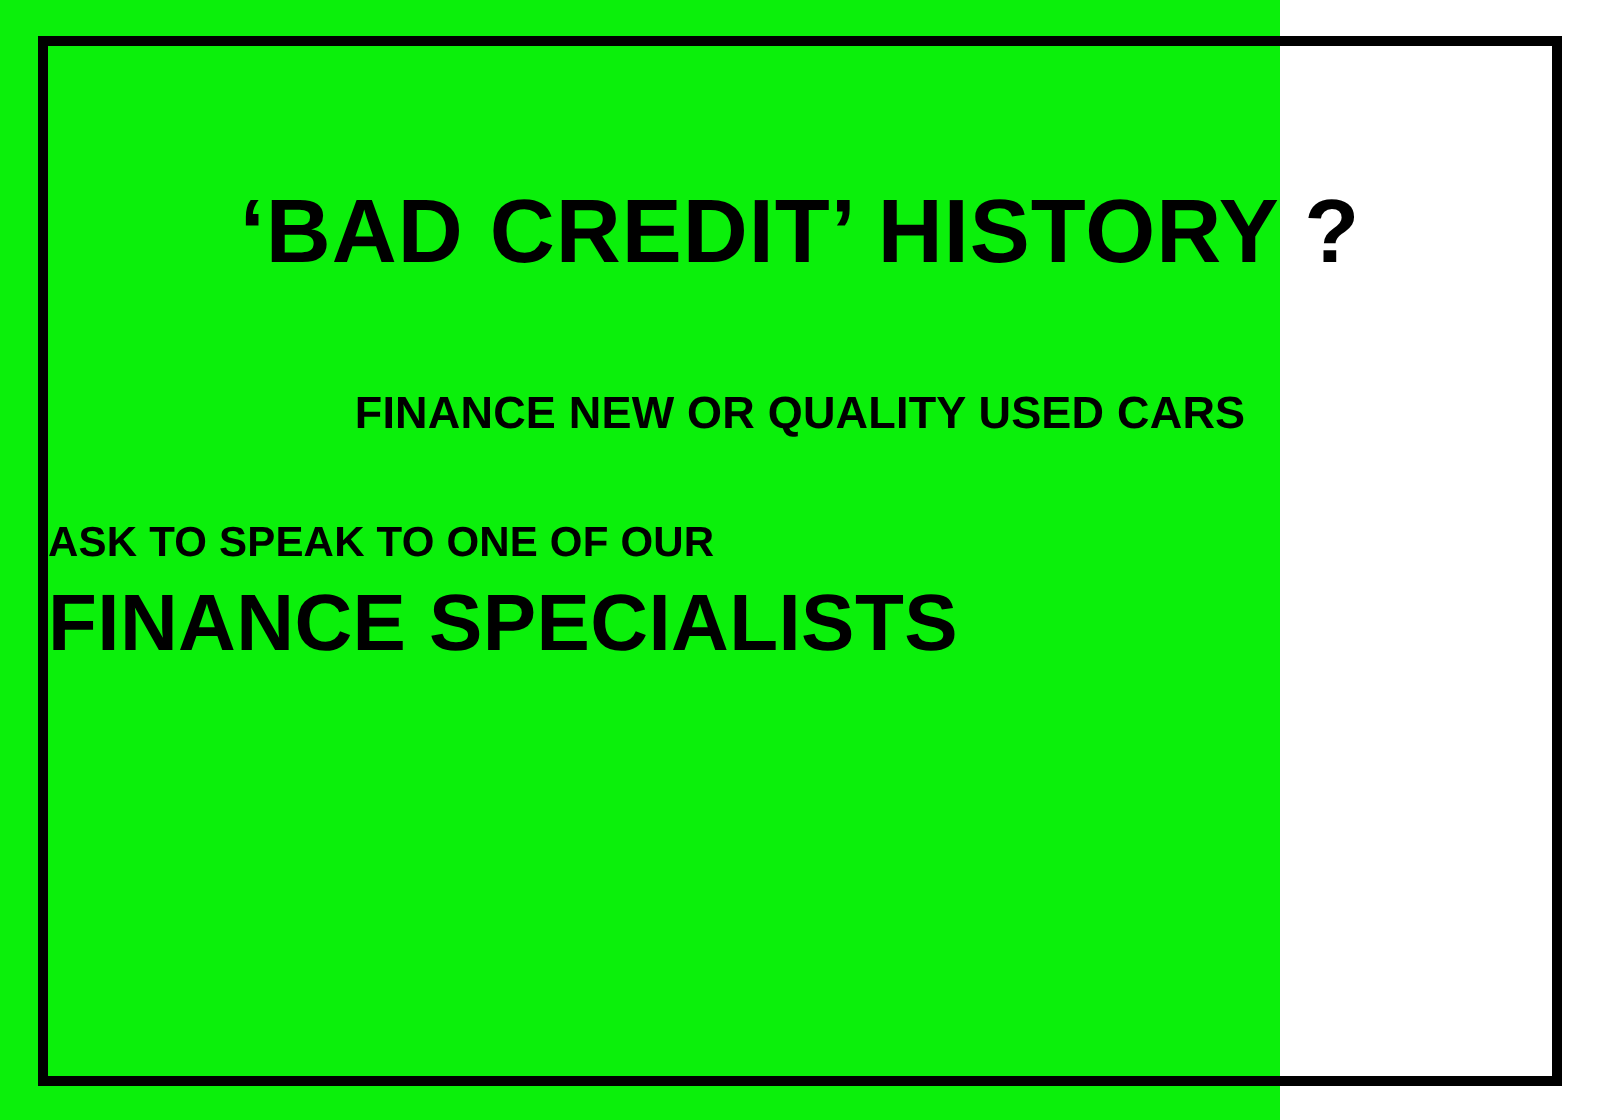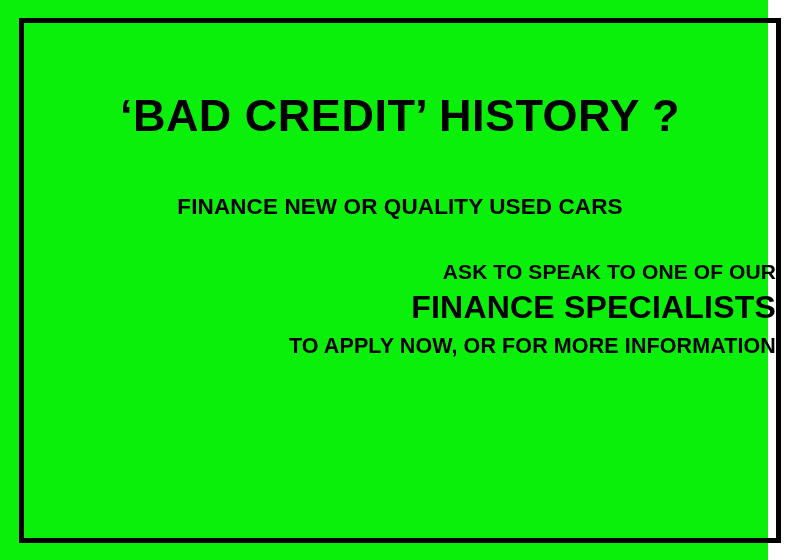--- a/index.html
+++ b/index.html
@@ -8,21 +8,21 @@
   }
   body {
     width: 800px;
     height: 560px;
     overflow: hidden;
     font-family: "Liberation Sans", sans-serif;
   }
 
   #poster {
     position: relative;
-    width: 768px;
+    width: 640px;
     height: 560px;
     background: #0bf00b;
     box-sizing: border-box;
   }
 
   #border-frame {
     position: absolute;
     left: 19px;
     top: 18px;
     width: 762px;
@@ -68,34 +68,34 @@
   .body-line {
     font-size: 22.5px;
     font-weight: bold;
     letter-spacing: 0.1px;
     line-height: 1.35;
     white-space: nowrap;
   }
 
   .cta-block {
     width: 100%;
-    text-align: right;
+    text-align: left;
     margin-top: 36px;
   }
 
   .cta-small {
     font-size: 21px;
     font-weight: bold;
     letter-spacing: 0.1px;
     line-height: 1.3;
     white-space: nowrap;
   }
 
   .cta-big {
-    font-size: 32px;
+    font-size: 40px;
     font-weight: bold;
     letter-spacing: 0.2px;
     line-height: 1.18;
     margin-top: 4px;
     white-space: nowrap;
   }
 
   .cta-footer {
     font-size: 21.5px;
     font-weight: bold;
@@ -118,17 +118,16 @@
       <div class="headline">‘BAD CREDIT’ HISTORY ?</div>
     </div>
 
     <div class="body-block">
       <div class="body-line">FINANCE NEW OR QUALITY USED CARS</div>
     </div>
 
     <div class="cta-block">
       <div class="cta-small">ASK TO SPEAK TO ONE OF OUR</div>
       <div class="cta-big">FINANCE SPECIALISTS</div>
-      <div class="cta-footer">TO APPLY NOW, OR FOR MORE INFORMATION</div>
     </div>
 
   </div>
 </div>
 
 </body></html>

